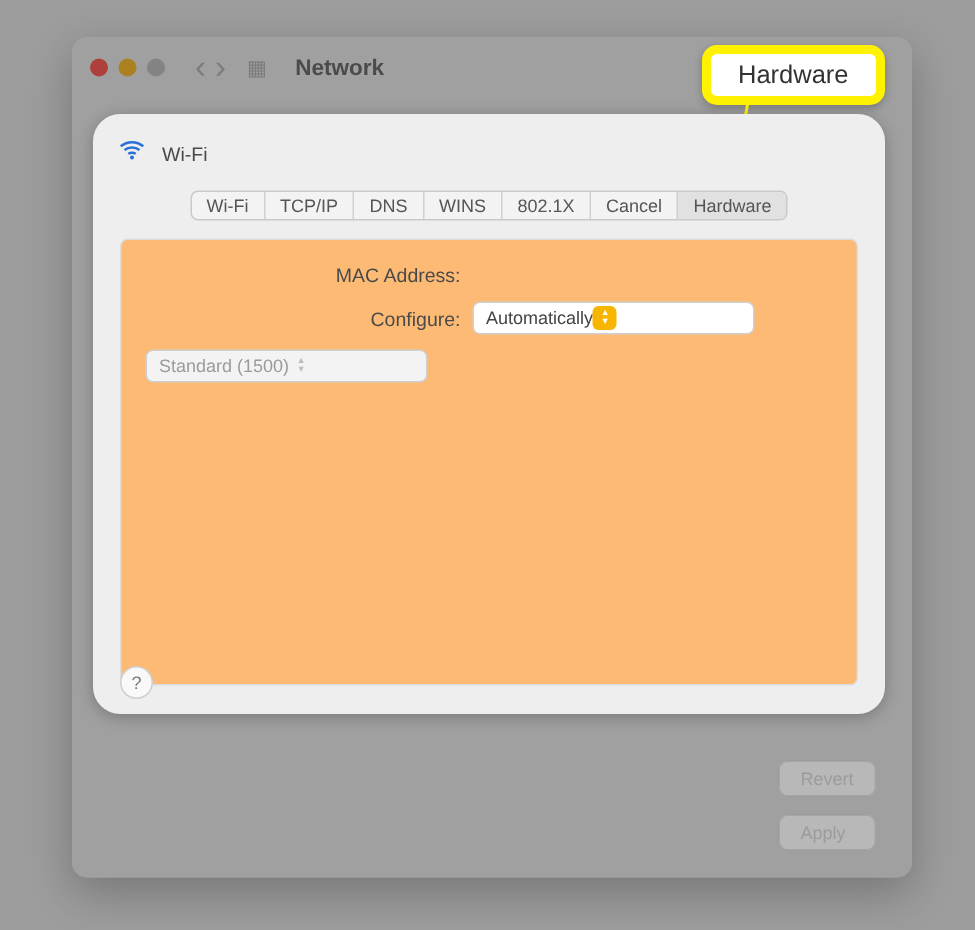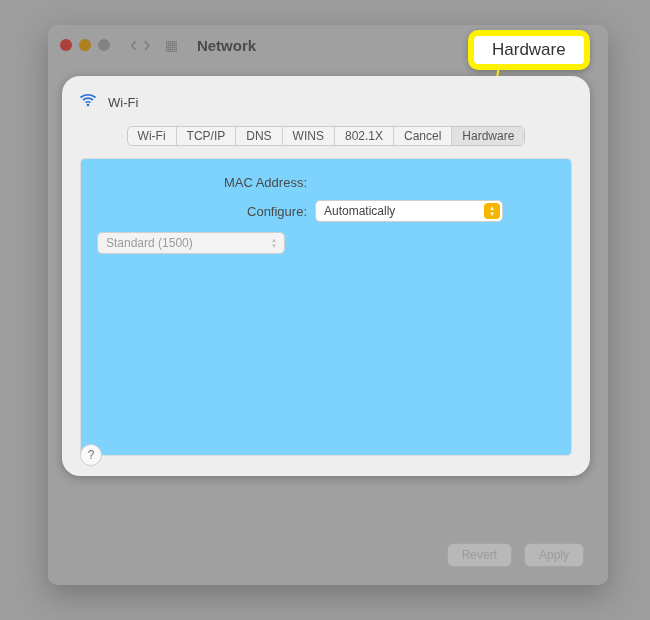--- a/index.html
+++ b/index.html
@@ -9,39 +9,39 @@
   .dot{width:12px;height:12px;border-radius:50%;}
   .dot.red{background:#c1c1c1;}
   .dot.yellow{background:#c1c1c1;}
   .dot.green{background:#c1c1c1;}
   .dot.red.on{background:#ff5f57;}
   .dot.yellow.on{background:#febc2e;}
   .nav-arrows{display:flex;gap:6px;margin-left:12px;color:#b7b7b7;font-size:22px;line-height:1;}
   .grid-icon{margin-left:6px;color:#b7b7b7;font-size:14px;letter-spacing:1px;}
   .title{margin-left:10px;font-weight:600;color:#6f6f6f;font-size:15px;}
   .overlay{position:absolute;inset:0;background:rgba(0,0,0,.32);border-radius:10px;}
-  .bottom-buttons{position:absolute;right:24px;bottom:18px;display:flex;gap:12px;}
+  .bottom-buttons{position:absolute;right:24px;bottom:18px;display:flex;gap:12px;flex-direction:column;}
   .btn-ghost{color:#9b9b9b;background:rgba(255,255,255,.25);border:1px solid rgba(0,0,0,.1);border-radius:6px;height:22px;padding:0 14px;font-size:12px;display:flex;align-items:center;}
   .callout{position:absolute;left:468px;top:30px;background:#fff;border:6px solid #fff200;border-radius:10px;padding:4px 18px;font-size:17px;color:#333;box-shadow:0 2px 6px rgba(0,0,0,.25);}
   .leader{position:absolute;left:498px;top:66px;width:2px;height:78px;background:#fff200;transform:rotate(10deg);transform-origin:top;}
 
   .sheet{position:absolute;left:62px;top:76px;width:528px;height:400px;background:#eeeeee;border-radius:18px;box-shadow:0 2px 10px rgba(0,0,0,.25);}
   .sheet-header{display:flex;align-items:center;gap:10px;padding:14px 16px 6px;}
   .wifi-icon svg{width:20px;height:20px;}
   .wifi-label{font-size:13px;color:#4a4a4a;}
   .tabbar{display:flex;justify-content:center;margin-top:6px;}
   .tabs{display:inline-flex;border:1px solid #c9c9c9;border-radius:5px;overflow:hidden;background:#f3f3f3;}
   .tab{font-size:12px;color:#555;padding:2px 10px;border-right:1px solid #d0d0d0;cursor:default;}
   .tab:last-child{border-right:none;}
   .tab.active{background:#e1e1e1;}
-  .panel{margin:12px 18px 0;background:#7dd3fc;border:1px solid #dcdcdc;border-radius:5px;height:264px;padding:16px 16px;}
+  .panel{margin:12px 18px 0;background:#fdba74;border:1px solid #dcdcdc;border-radius:5px;height:264px;padding:16px 16px;}
   .row{display:flex;align-items:center;margin-bottom:10px;}
   .lbl{width:210px;text-align:right;padding-right:8px;font-size:13px;color:#4a4a4a;}
   .val{font-size:13px;color:#4a4a4a;}
-  .select{width:176px;height:20px;background:#fff;border:1px solid #cfcfcf;border-radius:5px;display:flex;align-items:center;justify-content:space-between;padding:0 2px 0 8px;font-size:12px;color:#444;}
+  .select{width:176px;height:20px;background:#fff;border:1px solid #cfcfcf;border-radius:5px;display:flex;align-items:center;justify-content:flex-start;padding:0 2px 0 8px;font-size:12px;color:#444;}
   .select .stepper{width:16px;height:16px;border-radius:4px;display:flex;flex-direction:column;align-items:center;justify-content:center;line-height:6px;font-size:7px;}
   .select.primary .stepper{background:#f7b500;color:#fff;}
   .select.disabled{background:#f3f3f3;color:#9b9b9b;}
   .select.disabled .stepper{color:#bdbdbd;}
   .sheet-footer{position:absolute;left:0;right:0;bottom:10px;display:flex;align-items:center;padding:0 18px;}
   .help{width:20px;height:20px;border:1px solid #cfcfcf;border-radius:50%;display:flex;align-items:center;justify-content:center;color:#777;font-size:12px;background:#f9f9f9;}
   .footer-buttons{margin-left:auto;display:flex;gap:10px;}
   .btn{height:22px;padding:0 18px;border:1px solid #c9c9c9;background:#fff;border-radius:5px;font-size:12px;color:#444;display:flex;align-items:center;}
 </style>
 </head>

